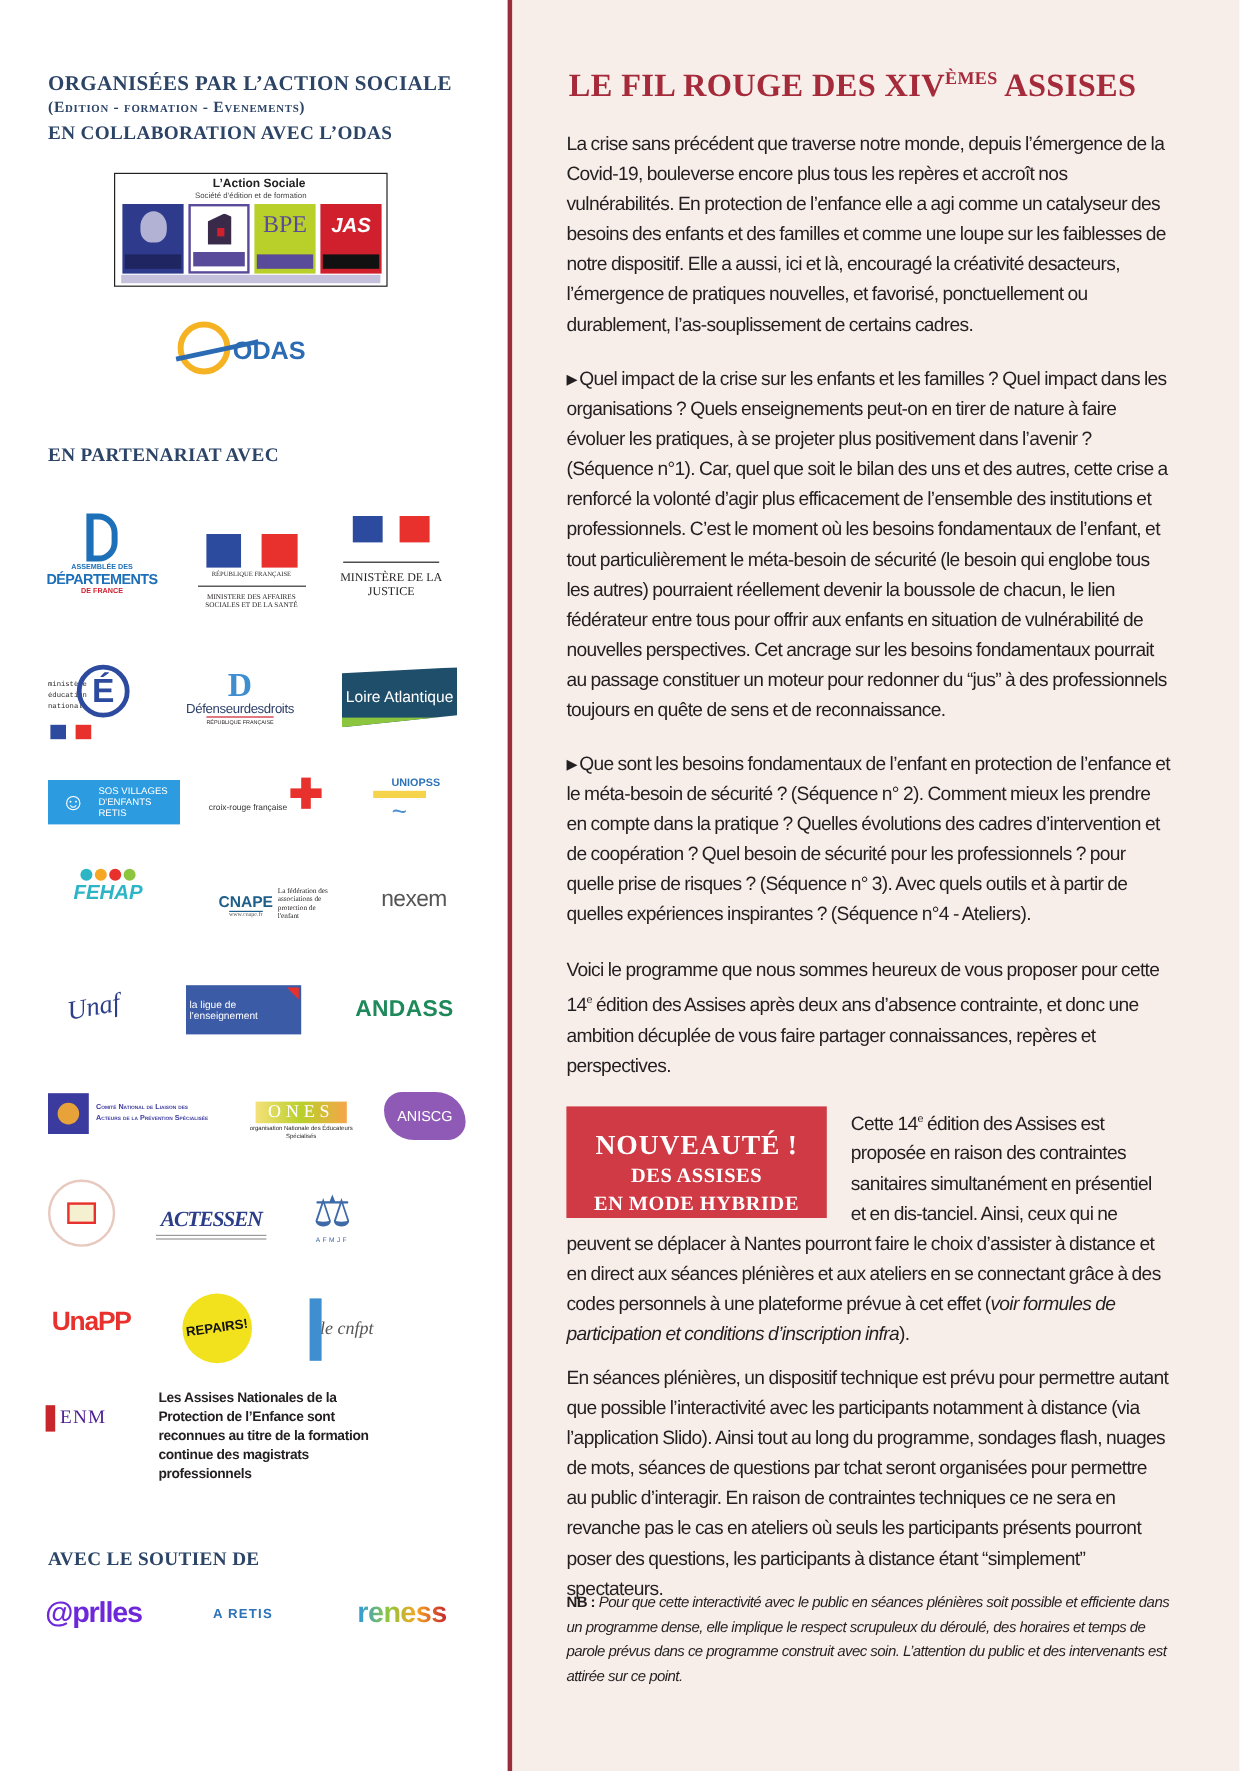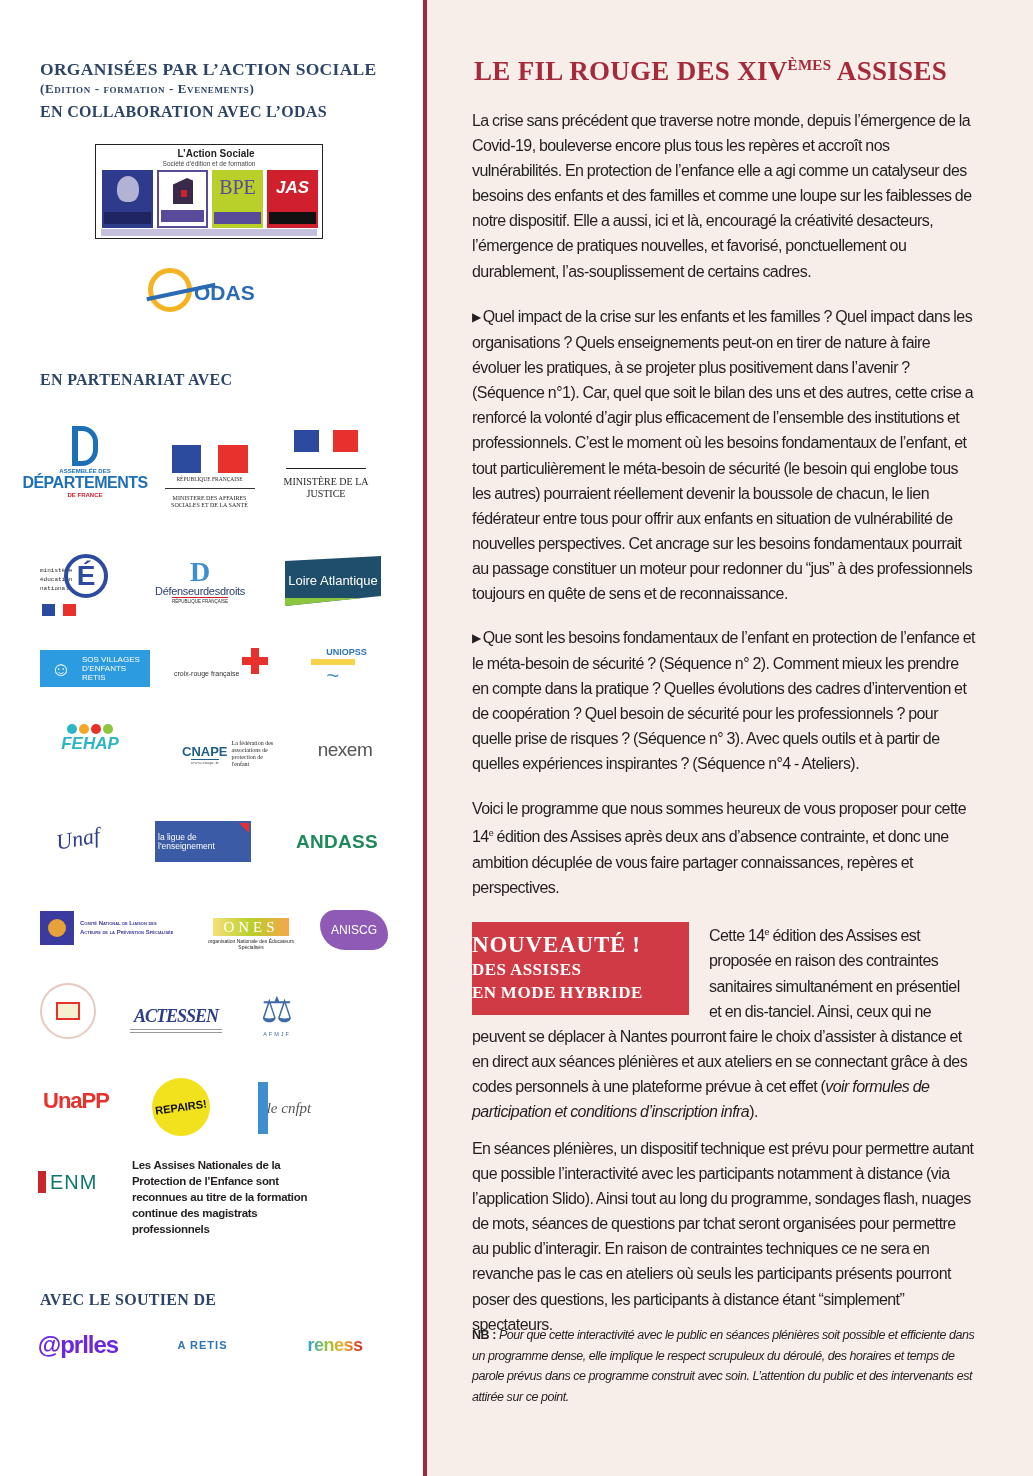--- a/index.html
+++ b/index.html
@@ -44,21 +44,21 @@
   .para .arrow { font-size: 12px; vertical-align: 1px; margin-right: 2px; }
   .p1 { top: 108px; }
   .p2 { top: 304px; }
   .p3 { top: 625px; }
   .p4 { top: 796px; }
   .p5 { top: 920px; }
   .p6 { top: 1136px; }
   .nb { position: absolute; left: 472px; top: 1325px; width: 506px; font-size: 12.5px; line-height: 20.5px; font-style: italic; color: #231f20; letter-spacing: -0.45px; }
   .nb b { font-style: normal; }
 
-  .news-box { float: left; width: 217px; height: 93px; background: #cf3a45; margin: 2px 20px 0 0; color: #fff; font-family: "Liberation Serif", serif; font-weight: bold; padding-top: 10px; }
+  .news-box { float: left; width: 217px; height: 93px; background: #cf3a45; margin: 2px 20px 0 0; color: #fff; text-align: center; font-family: "Liberation Serif", serif; font-weight: bold; padding-top: 20px; }
   .news-box .n1 { font-size: 23px; line-height: 26px; letter-spacing: 0.8px; }
   .news-box .n2 { font-size: 17px; line-height: 23px; letter-spacing: 0.5px; }
 </style>
 </head>
 <body>
 
 <div class="left">
   <h2 class="org-title">ORGANISÉES PAR L’ACTION SOCIALE</h2>
   <div class="org-sub">(Edition - formation - Evenements)</div>
   <h2 class="org-collab">EN COLLABORATION AVEC L’ODAS</h2>
@@ -90,21 +90,21 @@
     <div class="ring"></div>
     <div class="line"></div>
     <div class="txt">ODAS</div>
   </div>
 
   <h2 class="part-title">EN PARTENARIAT AVEC</h2>
 
   <div class="logo" style="left:40px;top:424px;width:90px;height:75px;flex-direction:column;">
     <div style="width:26px;height:40px;border:5px solid #1d6fb8;border-left-width:6px;border-radius:0 16px 16px 0;margin-bottom:2px;"></div>
     <div style="font-size:6px;font-weight:bold;color:#1d6fb8;">ASSEMBLÉE DES</div>
-    <div style="font-size:16px;font-weight:bold;color:#1d6fb8;letter-spacing:-0.5px;">DÉPARTEMENTS</div>
+    <div style="font-size:12px;font-weight:bold;color:#1d6fb8;letter-spacing:-0.5px;">DÉPARTEMENTS</div>
     <div style="font-size:6px;font-weight:bold;color:#d0202e;">DE FRANCE</div>
   </div>
   <div class="logo" style="left:162px;top:430px;width:95px;height:94px;flex-direction:column;">
     <div style="display:flex;width:76px;height:28px;">
         <div style="flex:1;background:#2c4a9e"></div>
         <div style="flex:0.6;background:#fff"></div>
         <div style="flex:1;background:#e8302c"></div>
       </div>
     <div style="font-family:'Liberation Serif',serif;font-size:5.5px;margin-top:3px;border-bottom:1px solid #333;padding-bottom:6px;width:90px;">RÉPUBLIQUE FRANÇAISE</div>
     <div style="font-family:'Liberation Serif',serif;font-size:6px;line-height:7px;margin-top:6px;">MINISTERE DES AFFAIRES SOCIALES ET DE LA SANTÉ</div>
@@ -218,34 +218,34 @@
   <div class="logo" style="left:152px;top:1078px;width:58px;height:58px;background:#f2e21e;border-radius:50%;">
     <div style="font-size:11px;font-weight:bold;color:#111;transform:rotate(-8deg);">REPAIRS!</div>
   </div>
   <div class="logo" style="left:252px;top:1082px;width:60px;height:52px;">
     <div style="position:absolute;left:6px;top:0;width:10px;height:52px;background:#3e8ed0;"></div>
     <div style="font-family:'Liberation Serif',serif;font-style:italic;font-size:15px;color:#555;margin-left:14px;">le cnfpt</div>
   </div>
 
   <div class="logo" style="left:38px;top:1163px;width:88px;height:38px;justify-content:flex-start;">
     <div style="width:8px;height:22px;background:#c6262c;margin-right:4px;"></div>
-    <div style="font-family:Liberation Sans, sans-serif;font-size:20px;color:#0f766e;letter-spacing:1px;">ENM</div>
+    <div style="font-family:Liberation Serif, serif;font-size:16px;color:#4c1d95;letter-spacing:1px;">ENM</div>
   </div>
   <div class="enm-text">Les Assises Nationales de la Protection de l’Enfance sont reconnues au titre de la formation continue des magistrats professionnels</div>
 
   <h2 class="soutien-title">AVEC LE SOUTIEN DE</h2>
 
   <div class="logo" style="left:40px;top:1328px;width:76px;height:34px;">
     <div style="font-size:24px;font-weight:bold;color:#6d28d9;letter-spacing:-1px;">@prlles</div>
   </div>
   <div class="logo" style="left:160px;top:1334px;width:85px;height:22px;">
     <div style="font-size:11px;font-weight:bold;color:#2d73b8;letter-spacing:1px;">A RETIS</div>
   </div>
   <div class="logo" style="left:288px;top:1330px;width:94px;height:30px;">
-    <div style="font-size:18px;font-weight:bold;color:#2d9be0;letter-spacing:-0.5px;background:linear-gradient(90deg,#2d9be0,#8cc63f,#f5a623,#c6262c);-webkit-background-clip:text;background-clip:text;color:transparent;">reness</div>
+    <div style="font-size:24px;font-weight:bold;color:#2d9be0;letter-spacing:-0.5px;background:linear-gradient(90deg,#2d9be0,#8cc63f,#f5a623,#c6262c);-webkit-background-clip:text;background-clip:text;color:transparent;">reness</div>
   </div>
 </div>
 
 <div class="divider"></div>
 
 <div class="right"></div>
 
 <h1 class="main-title"><span>LE FIL ROUGE DES XIV</span><sup>ÈMES</sup><span> ASSISES</span></h1>
 
 <p class="para p1">La crise sans précédent que traverse notre monde, depuis l’émergence de la Covid-19, bouleverse encore plus tous les repères et accroît nos vulnérabilités. En protection de l’enfance elle a agi comme un catalyseur des besoins des enfants et des familles et comme une loupe sur les faiblesses de notre dispositif. Elle a aussi, ici et là, encouragé la créativité desacteurs, l’émergence de pratiques nouvelles, et favorisé, ponctuellement ou durablement, l’as-souplissement de certains cadres.</p>

